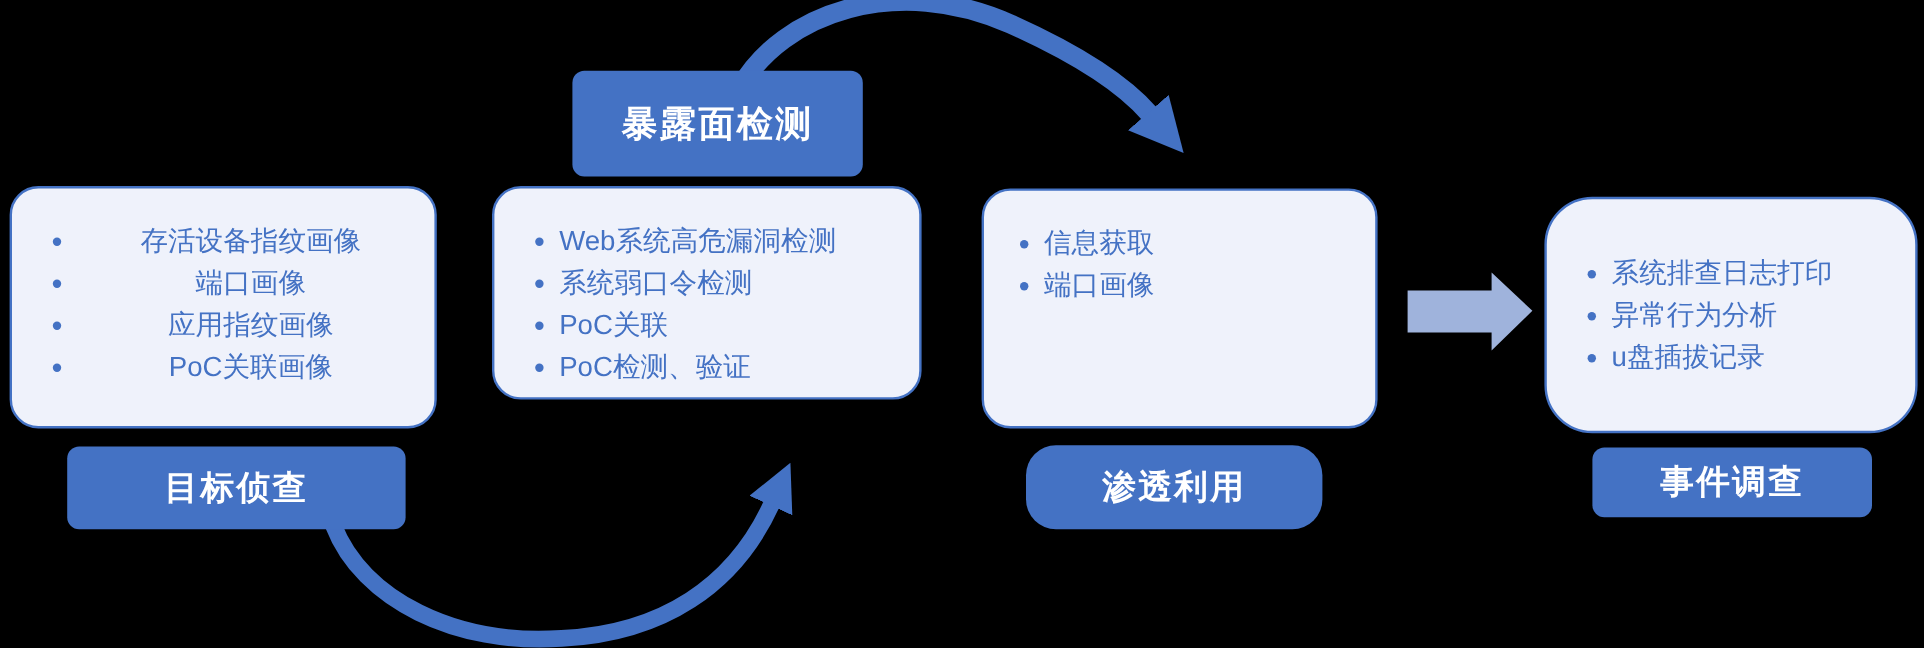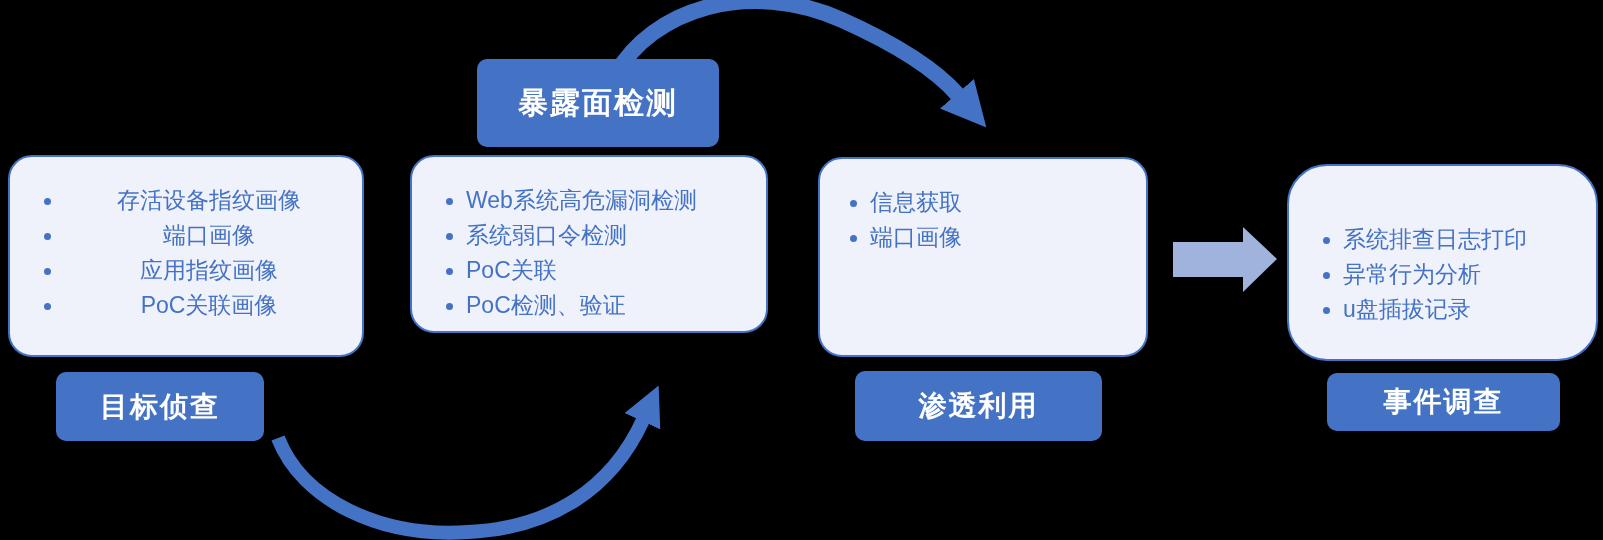--- a/index.html
+++ b/index.html
@@ -44,36 +44,36 @@
     content:"";
     position:absolute;
     left:2px;top:15px;
     width:7px;height:7px;
     border-radius:50%;
     background:var(--bullet-text);
   }
   #card-1{left:8px;top:155px;width:356px;height:202px;padding:26px 8px 10px 32px;text-align:center;}
   #card-2{left:410px;top:155px;width:358px;height:178px;padding:26px 8px 0 32px;}
   #card-3{left:818px;top:157px;width:330px;height:200px;padding:26px 8px 0 28px;}
-  #card-4{left:1287px;top:164px;width:311px;height:197px;padding:56px 8px 0 32px;border-radius:40px;}
+  #card-4{left:1287px;top:164px;width:311px;height:197px;padding:44px 8px 0 32px;border-radius:40px;}
 
   .pill{
     position:absolute;
     background:var(--primary);
     border-radius:10px;
     display:flex;
     align-items:center;
     justify-content:center;
     color:var(--label-text);
     font-weight:bold;
     letter-spacing:2px;
   }
   #label-2{left:477px;top:59px;width:242px;height:88px;font-size:30px;}
-  #label-1{left:56px;top:372px;width:208px;height:69px;font-size:28px;}
-  #label-3{left:855px;top:371px;width:247px;height:70px;font-size:28px;}
+  #label-1{left:56px;top:372px;width:282px;height:69px;font-size:28px;}
+  #label-3{left:855px;top:371px;width:247px;height:70px;font-size:28px;border-radius:25px;}
   #label-4{left:1327px;top:373px;width:233px;height:58px;font-size:28px;}
 </style>
 </head>
 <body>
 
 <div class="stage-canvas">
 
   <svg class="arrow-layer" viewBox="0 0 1603 540">
     <defs>
       <marker id="ah-top" markerWidth="2.8" markerHeight="2.8" refX="0.1" refY="1.4" orient="auto">

